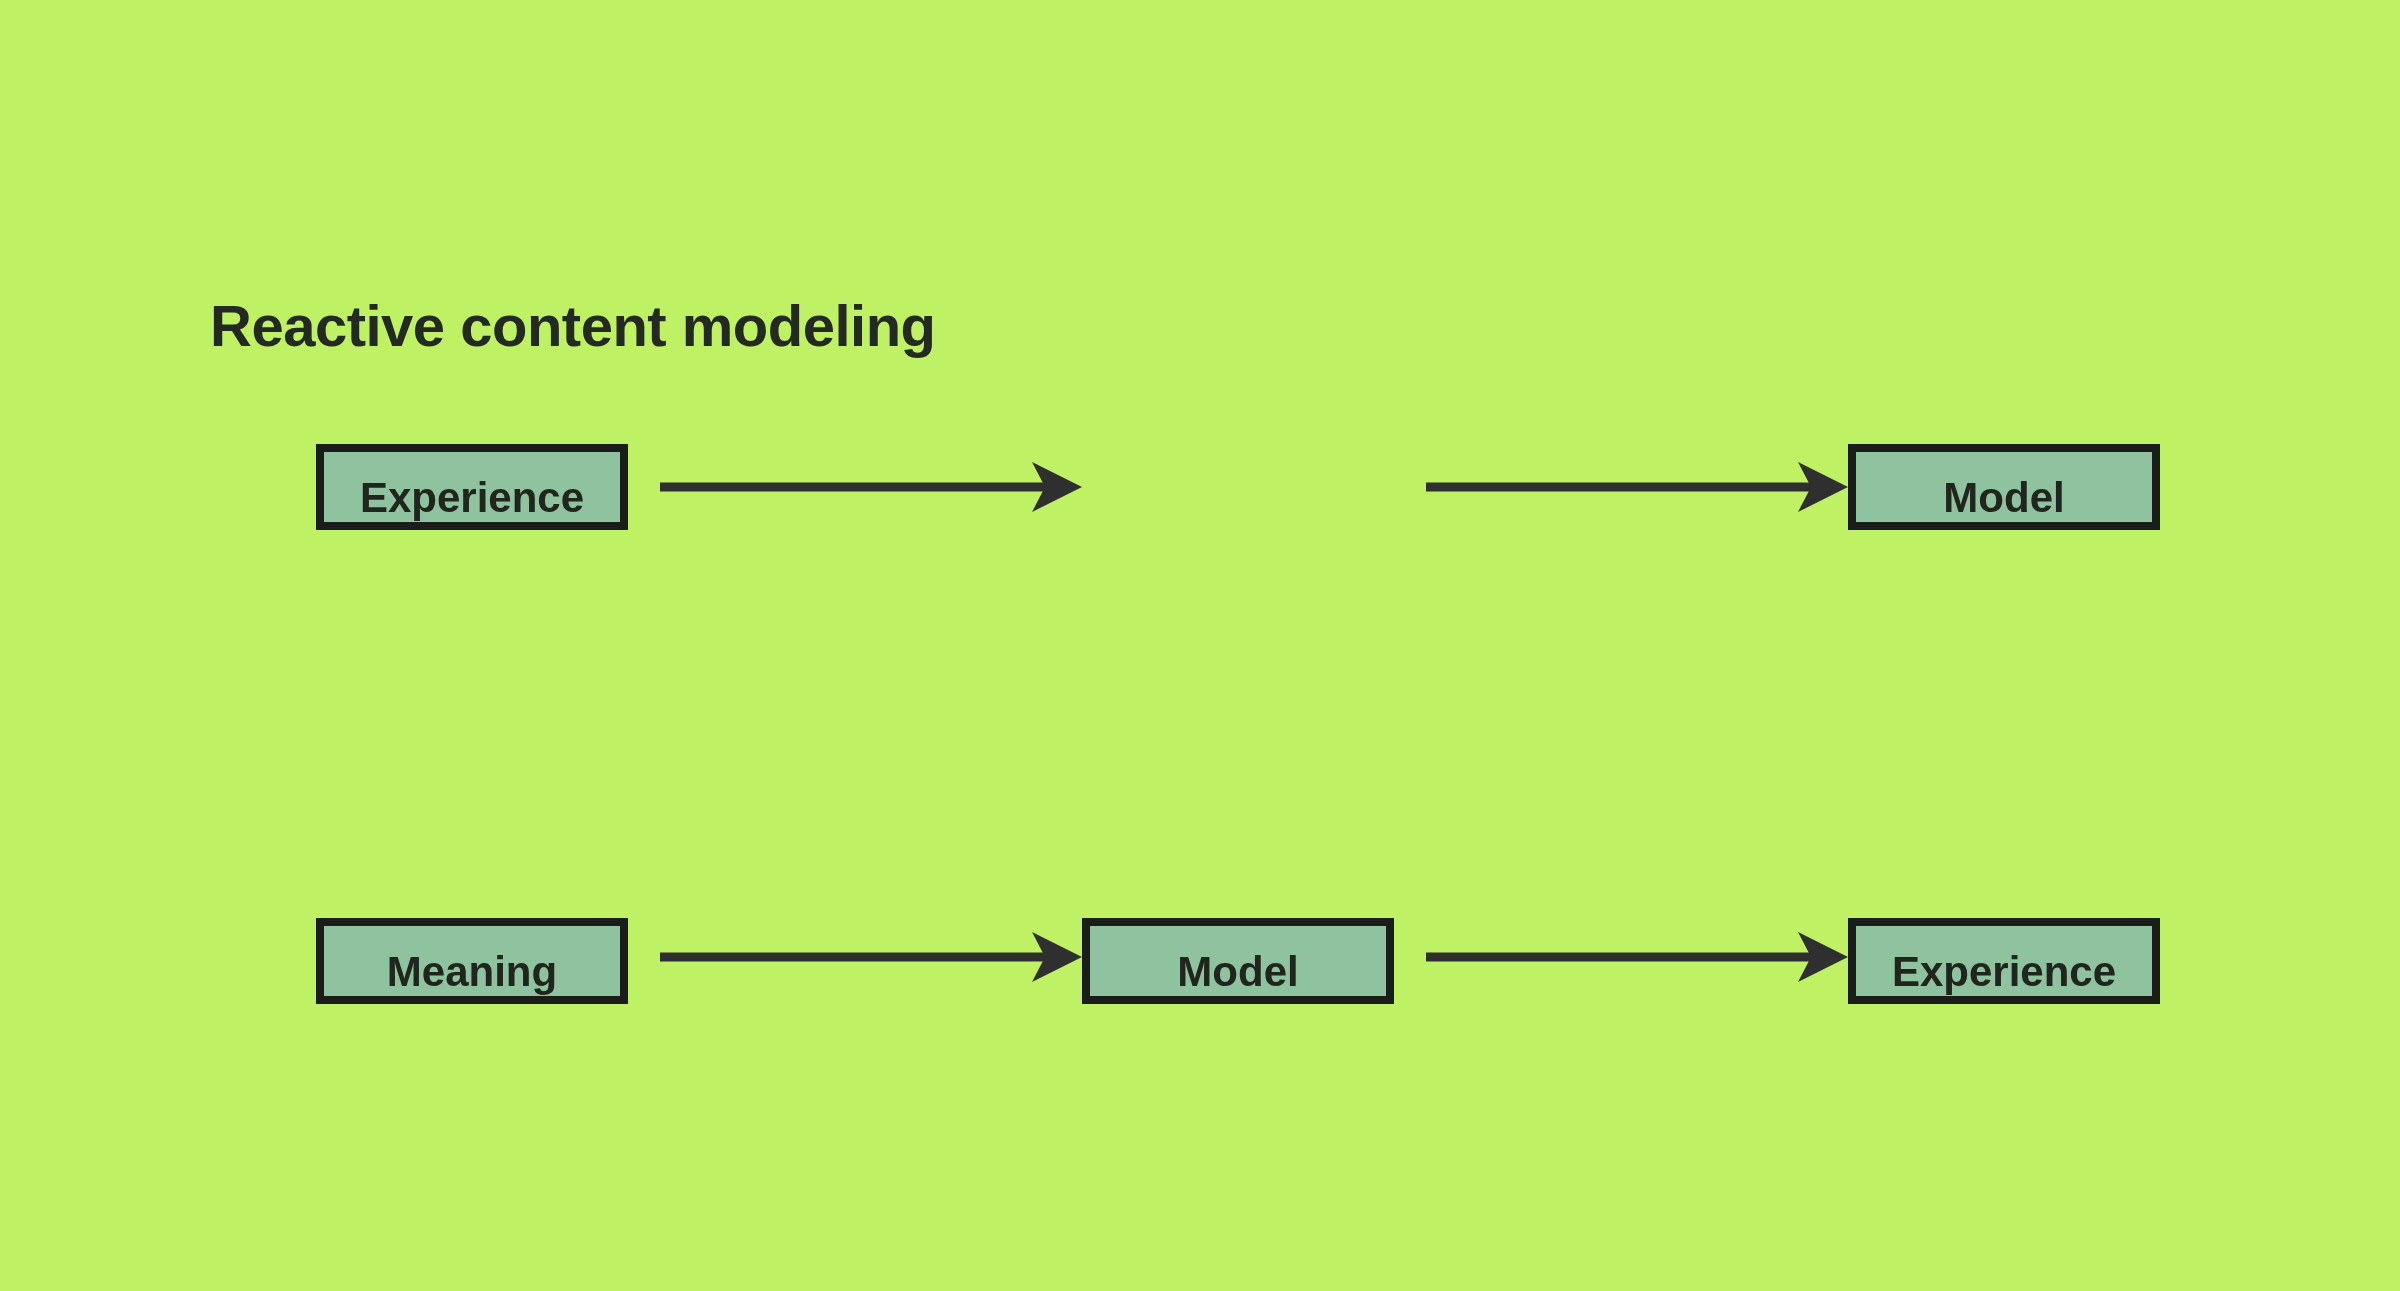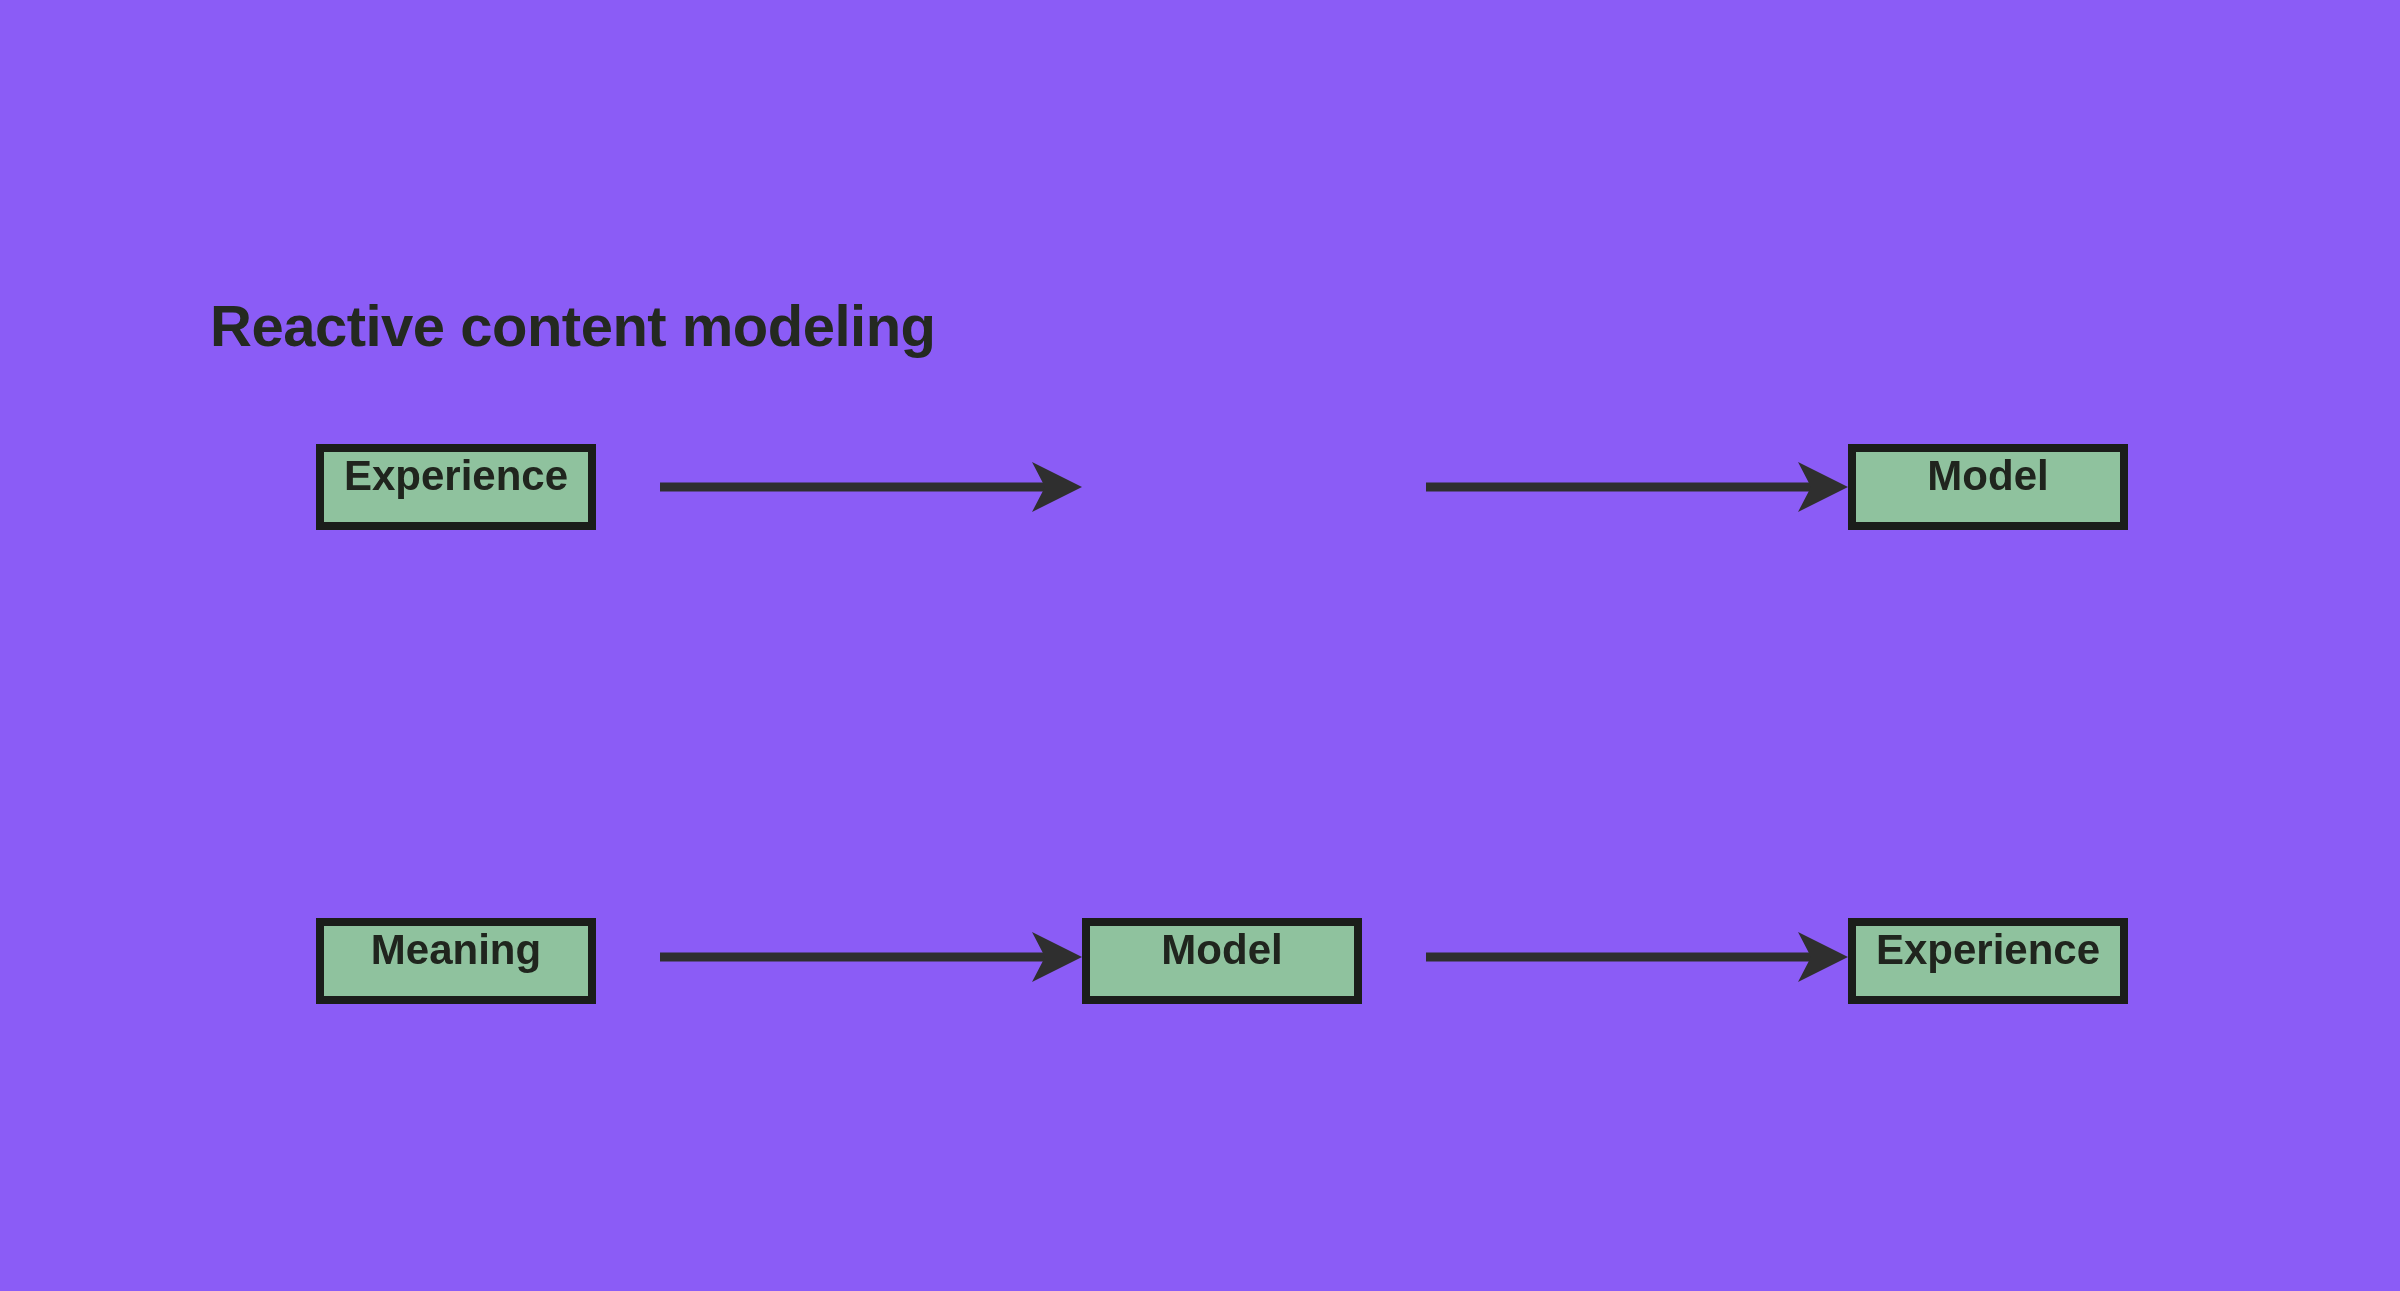--- a/index.html
+++ b/index.html
@@ -5,45 +5,45 @@
   html, body {
     margin: 0;
     padding: 0;
     background: #e2e2dd;
     font-family: "Liberation Sans", "DejaVu Sans", sans-serif;
   }
   .canvas {
     position: relative;
     width: 2400px;
     height: 1291px;
-    background: #8b5cf6;
+    background: #bef264;
     overflow: hidden;
   }
   .section-title {
     position: absolute;
     left: 210px;
     margin: 0;
     font-size: 58px;
     font-weight: 700;
     letter-spacing: -0.5px;
     color: #242921;
     white-space: nowrap;
   }
   .title-reactive  { top: 292px; }
   .title-proactive { top: 762px; }
 
   .node {
     position: absolute;
     box-sizing: border-box;
-    width: 280px;
+    width: 312px;
     height: 86px;
     background: #8fc29e;
     border: 8px solid #1b1d1a;
     display: flex;
-    align-items: flex-start;
+    align-items: flex-end;
     justify-content: center;
   }
   .node span {
     font-size: 42px;
     font-weight: 700;
     color: #20251e;
     white-space: nowrap;
   }
   .row1 { top: 444px; }
   .row2 { top: 918px; }

